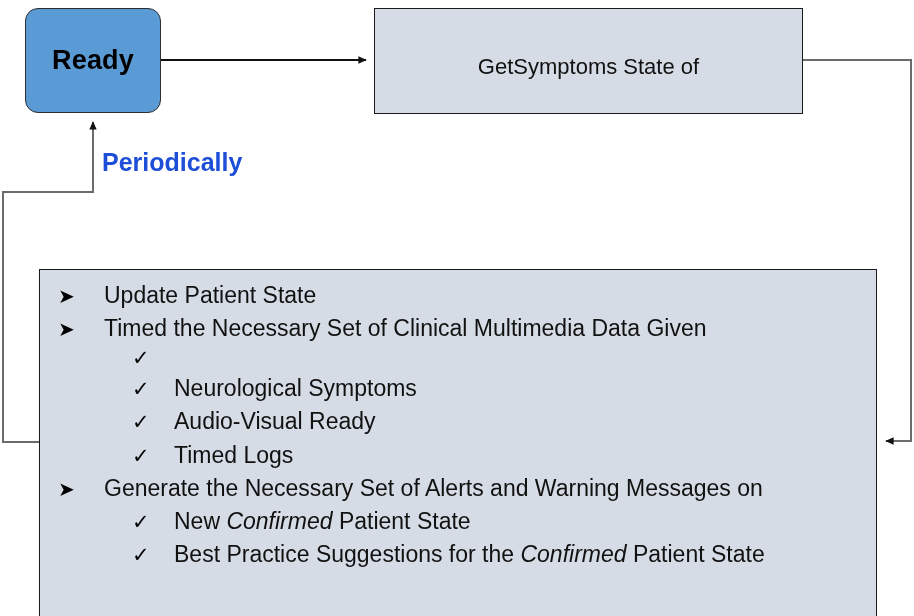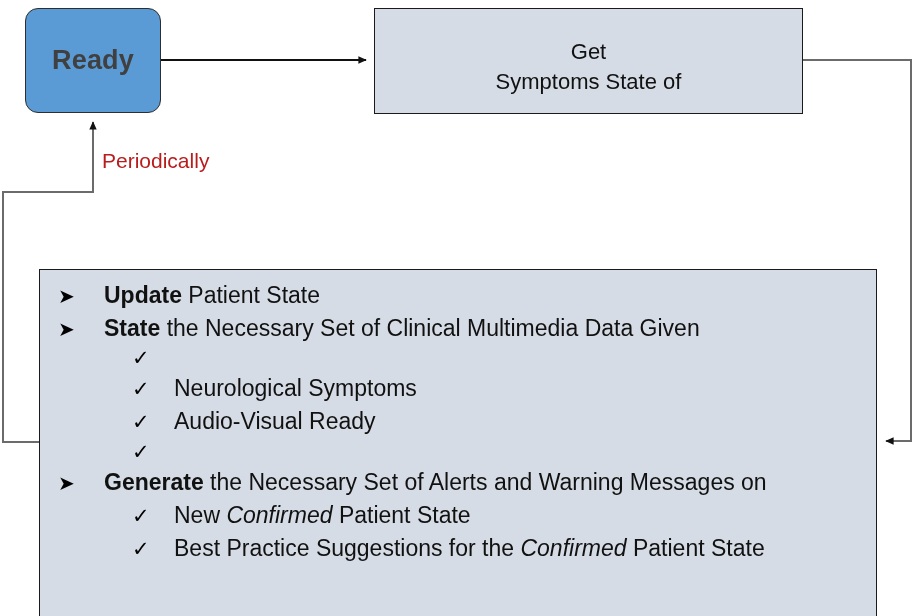--- a/index.html
+++ b/index.html
@@ -36,49 +36,49 @@
     height: 105px;
     background: #5b9bd5;
     border: 1.5px solid #2e2e2e;
     border-radius: 13px;
     display: flex;
     align-items: center;
     justify-content: center;
     box-sizing: border-box;
   }
   #ready-node .node-label {
-    color: #404040;
+    color: #000000;
     font-size: 27px;
     font-weight: bold;
     letter-spacing: 0.2px;
     line-height: 1;
   }
   
   #periodically-label {
     position: absolute;
     left: 102px;
     top: 149px;
-    font-size: 21px;
-    font-weight: normal;
-    color: #b91c1c;
+    font-size: 25px;
+    font-weight: bold;
+    color: #1d4ed8;
     white-space: nowrap;
     line-height: 1.1;
   }
   
   #get-state-box {
     position: absolute;
     left: 374px;
     top: 8px;
     width: 429px;
     height: 106px;
     background: #d6dce5;
     border: 1.4px solid #1a1a1a;
     box-sizing: border-box;
     display: flex;
-    flex-direction: column;
+    flex-direction: row;
     align-items: center;
     justify-content: center;
     padding-top: 11px;
   }
   #get-state-box .line {
     font-size: 22px;
     color: #111111;
     line-height: 1.32;
     text-align: center;
     white-space: nowrap;
@@ -131,21 +131,21 @@
   }
   .bullet-text {
     font-size: 23px;
     color: #111111;
     line-height: 1.18;
   }
   .level-2 .bullet-text {
     font-size: 23px;
   }
   .bullet-text b {
-    font-weight: bold;
+    font-weight: normal;
   }
   .bullet-text i {
     text-align: center;
   }
 </style>
 </head>
 <body>
 
 <div id="canvas">
 
@@ -175,35 +175,36 @@
   </div>
 
   <div id="actions-box">
     <div id="actions-list">
         <div class="bullet-row level-1">
           <span class="bullet-glyph">➤</span>
           <span class="bullet-text"><b>Update</b> Patient State</span>
         </div>
         <div class="bullet-row level-1">
           <span class="bullet-glyph">➤</span>
-          <span class="bullet-text"><b>State</b> the Necessary Set of Clinical Multimedia Data Given</span>
+          <span class="bullet-text"><b>Timed</b> the Necessary Set of Clinical Multimedia Data Given</span>
         </div>
         <div class="bullet-row level-2">
           <span class="bullet-glyph">✓</span>
         </div>
         <div class="bullet-row level-2">
           <span class="bullet-glyph">✓</span>
           <span class="bullet-text">Neurological Symptoms</span>
         </div>
         <div class="bullet-row level-2">
           <span class="bullet-glyph">✓</span>
           <span class="bullet-text">Audio-Visual Ready</span>
         </div>
         <div class="bullet-row level-2">
           <span class="bullet-glyph">✓</span>
+          <span class="bullet-text">Timed Logs</span>
         </div>
         <div class="bullet-row level-1">
           <span class="bullet-glyph">➤</span>
           <span class="bullet-text"><b>Generate</b> the Necessary Set of Alerts and Warning Messages on</span>
         </div>
         <div class="bullet-row level-2">
           <span class="bullet-glyph">✓</span>
           <span class="bullet-text">New <i>Confirmed</i> Patient State</span>
         </div>
         <div class="bullet-row level-2">

